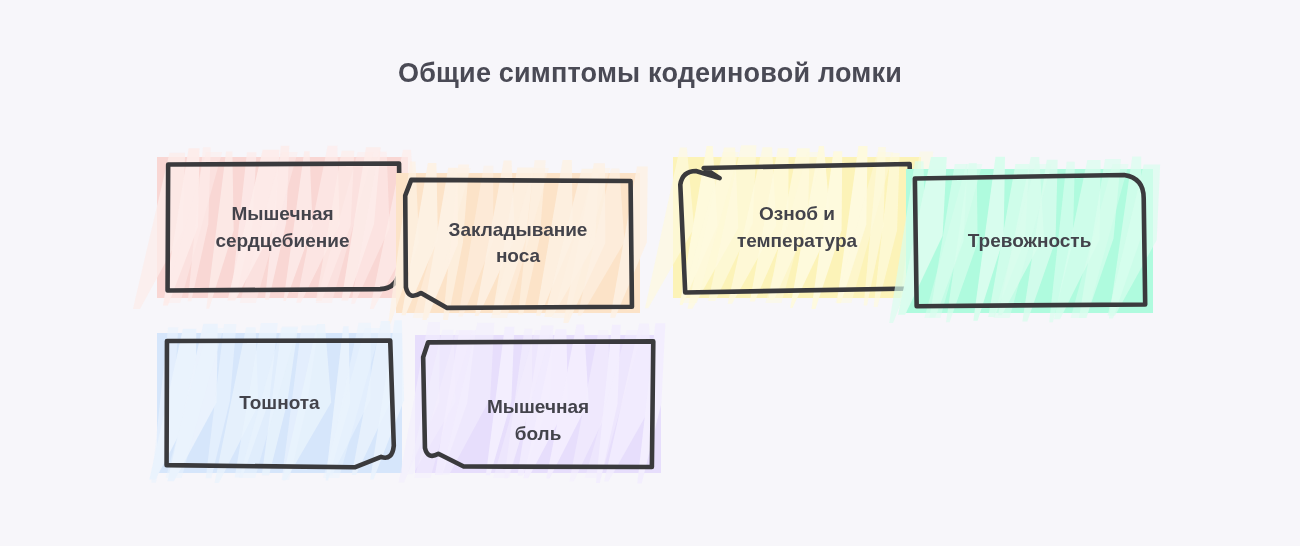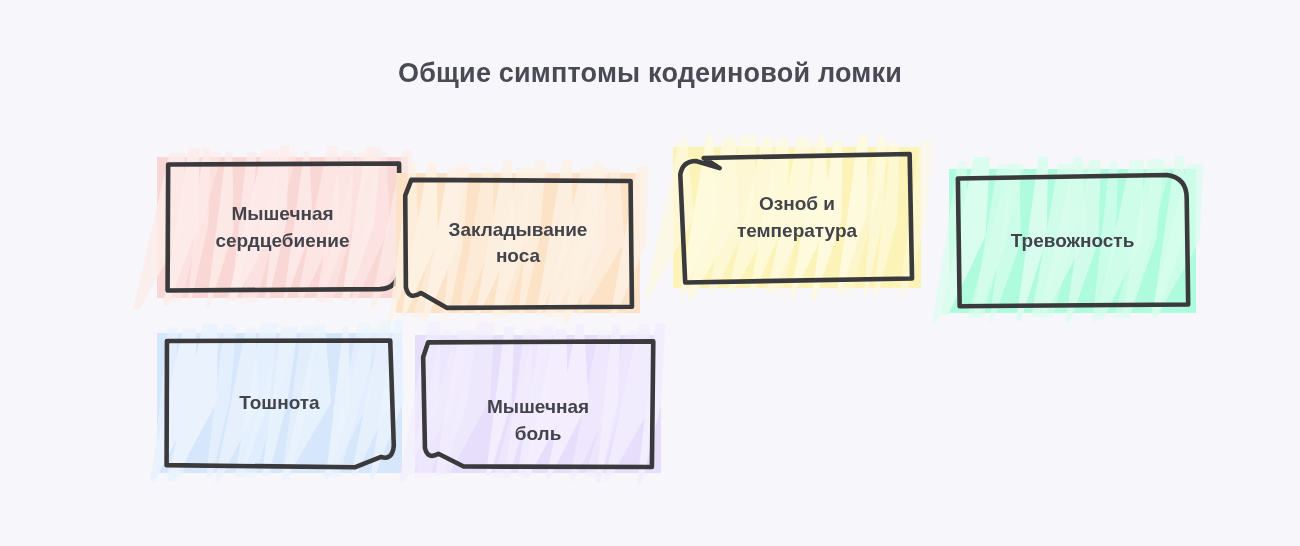--- a/index.html
+++ b/index.html
@@ -124,21 +124,21 @@
             <path d="M 234.95903763291065 -11.379149784799665 L 245.7221326169056 -11.379149784799665 L 244.8306537890538 64.21051145112142 L 213.02211284148146 139.8001726870425 L 208.17872009868373 139.8001726870425 Z" fill="#fdf1e4" opacity="0.86"></path>
             <path d="M 52.738844342716035 -10 L 68.73884434271604 -10 L 26.738844342716035 140 L 10.738844342716035 140 Z" fill="#fdf1e4" opacity="0.5"></path>
             <path d="M 130.96091887041928 -10 L 146.96091887041928 -10 L 104.96091887041928 140 L 88.96091887041928 140 Z" fill="#fdf1e4" opacity="0.5"></path>
             <path d="M 192.12414408203216 -10 L 208.12414408203216 -10 L 166.12414408203216 140 L 150.12414408203216 140 Z" fill="#fdf1e4" opacity="0.5"></path>
           </g>
           <path d="M 9.266277580382303 1.9032625813037156 L 228.56192129678092 3.060301005188376 L 229.9444379104767 128.72671295758337 L 44.69949818472378 129.8297040785663 L 18.99515227158554 115.04863764867187 Q 6.595932266255841 122.56926623256876 3.8895432623568924 109.21255133543164 L 3.22538607227616 17.56573220482096 Z" fill="none" stroke="#3a3a3d" stroke-width="4.6" stroke-linejoin="round" stroke-linecap="round"></path>
         </svg>
         <div class="card-label">Закладывание
 носа</div>
       </div>
-      <div class="card" style="left: 679px; top: 152px; width: 236px; height: 131px;">
+      <div class="card" style="left: 679px; top: 162px; width: 236px; height: 131px;">
         <svg class="card-svg" width="280" height="175" viewBox="-22 -22 280 175" style="left: -22px; top: -22px;">
           <clipPath id="clip-2">
             <rect x="-10" y="-12" width="256" height="155"></rect>
           </clipPath>
           <g>
             <rect x="-6" y="-5" width="248" height="141" fill="#fcf3b8"></rect>
             <path d="M 0.9142031371450194 -14.603121189633384 L 7.823308170758761 -14.603121189633384 L 15.22253869644796 65.87776510778349 L -30.882098105750405 146.35865140520036 L -33.99119537087659 146.35865140520036 Z" fill="#fefade" opacity="0.70"></path>
             <path d="M 27.603536193531298 -15.986968168755993 L 33.74188910451933 -15.986968168755993 L 38.46591806783556 63.45968831854407 L 3.464909806188487 142.90634480584413 L 0.7026509962438721 142.90634480584413 Z" fill="#fefade" opacity="0.96"></path>
             <path d="M 45.02169277589196 -14.56613247958012 L 56.11242311983728 -14.56613247958012 L 59.222514069735865 66.10036978998687 L 13.46431212290549 146.76687205955386 L 8.473483468130095 146.76687205955386 Z" fill="#fefade" opacity="0.80"></path>
             <path d="M 62.08645026205251 -16.774023067904636 L 77.39832532132188 -16.774023067904636 L 73.73577322853872 61.15283053286839 L 36.19906589208314 139.07968413364142 L 29.308722115411925 139.07968413364142 Z" fill="#fefade" opacity="0.71"></path>
@@ -153,21 +153,21 @@
             <path d="M 240.64504121443113 -10.47867338382639 L 254.22597543442478 -10.47867338382639 L 247.09645546431508 67.11556629545521 L 226.30856510357788 144.7098059747368 L 220.19714470458072 144.7098059747368 Z" fill="#fefade" opacity="0.55"></path>
             <path d="M 43.921019779145716 -10 L 59.921019779145716 -10 L 17.921019779145716 141 L 1.9210197791457162 141 Z" fill="#fefade" opacity="0.5"></path>
             <path d="M 128.44924198251218 -10 L 144.44924198251218 -10 L 102.44924198251218 141 L 86.44924198251218 141 Z" fill="#fefade" opacity="0.5"></path>
             <path d="M 198.39230053670707 -10 L 214.39230053670707 -10 L 172.39230053670707 141 L 156.39230053670707 141 Z" fill="#fefade" opacity="0.5"></path>
           </g>
           <path d="M 24.764018302503974 5.97875215546228 L 230.64534758087248 1.9958284876774997 L 233.02722811950372 126.49939363677986 L 6.207037725299597 130.48348104073665 L 1.2931089189834892 22.53714772188105 Q 3.6255407789722085 9.078895444748923 16.853947430755944 9.060955765517429 L 40.60937462709844 16.114947762107477 Z" fill="none" stroke="#3a3a3d" stroke-width="4.6" stroke-linejoin="round" stroke-linecap="round"></path>
         </svg>
         <div class="card-label">Озноб и
 температура</div>
       </div>
-      <div class="card" style="left: 955px; top: 174px; width: 235px; height: 134px;">
+      <div class="card" style="left: 912px; top: 174px; width: 235px; height: 134px;">
         <svg class="card-svg" width="279" height="178" viewBox="-22 -22 279 178" style="left: -22px; top: -22px;">
           <clipPath id="clip-3">
             <rect x="-10" y="-12" width="255" height="158"></rect>
           </clipPath>
           <g>
             <rect x="-6" y="-5" width="247" height="144" fill="#affbde"></rect>
             <path d="M 3.015152446264759 -12.72977036330849 L 11.560396694848672 -12.72977036330849 L 12.890596540891924 68.15655805100687 L -18.93027887512894 149.04288646532223 L -22.775638786991703 149.04288646532223 Z" fill="#d9fdee" opacity="0.68"></path>
             <path d="M 18.98757936404481 -17.097038781736046 L 34.76301007689371 -17.097038781736046 L 30.615678770206152 61.78635891340673 L -6.852641538535959 140.6697566085495 L -13.951585359317965 140.6697566085495 Z" fill="#d9fdee" opacity="0.98"></path>
             <path d="M 42.76242231113944 -9.956895232200623 L 55.53762925511334 -9.956895232200623 L 51.528690219387556 66.7776582154911 L 23.281826959476952 143.51221166318282 L 17.532983834688697 143.51221166318282 Z" fill="#d9fdee" opacity="0.66"></path>
             <path d="M 56.90017404726241 -10.940183681901544 L 64.71524156949017 -10.940183681901544 L 65.60788181792013 68.62309089442715 L 37.54971233468969 148.18636547075585 L 34.032931949687196 148.18636547075585 Z" fill="#d9fdee" opacity="0.68"></path>

